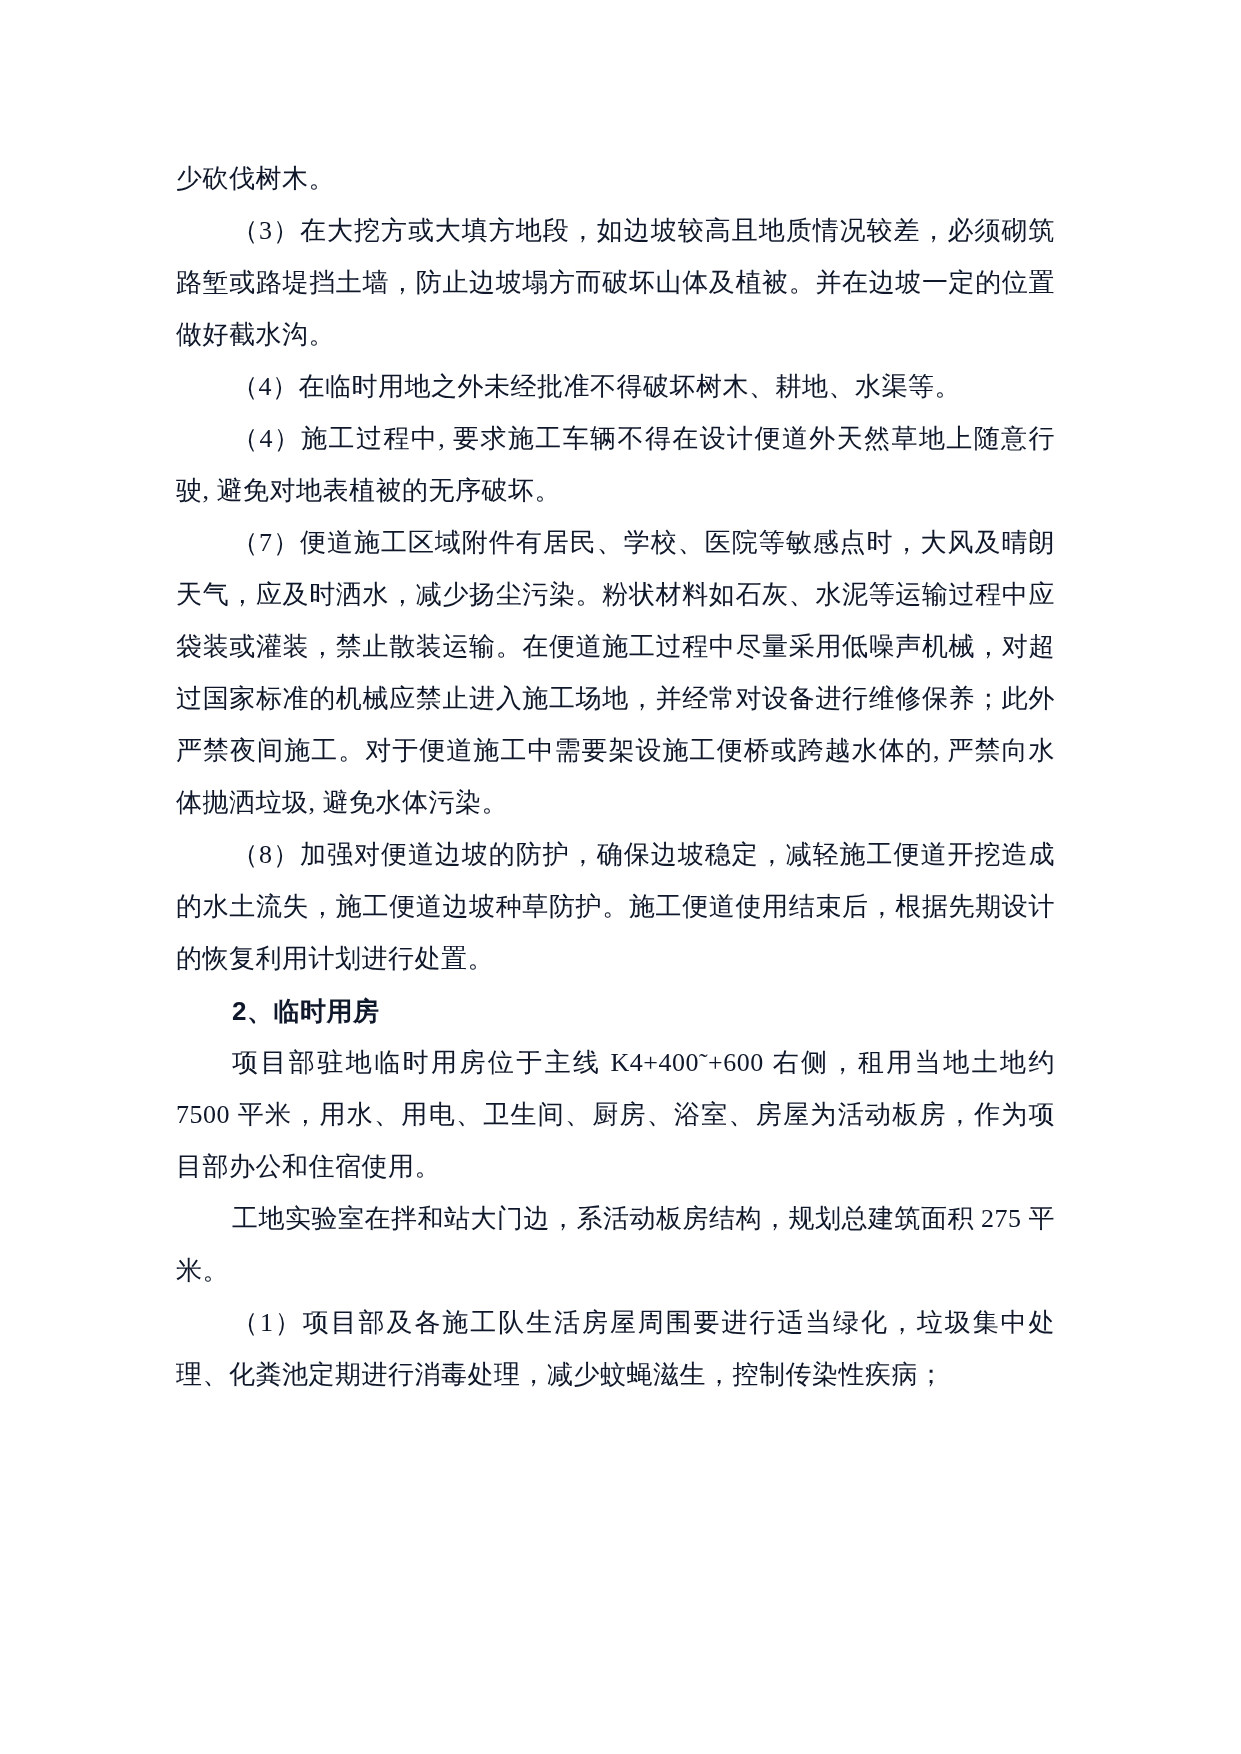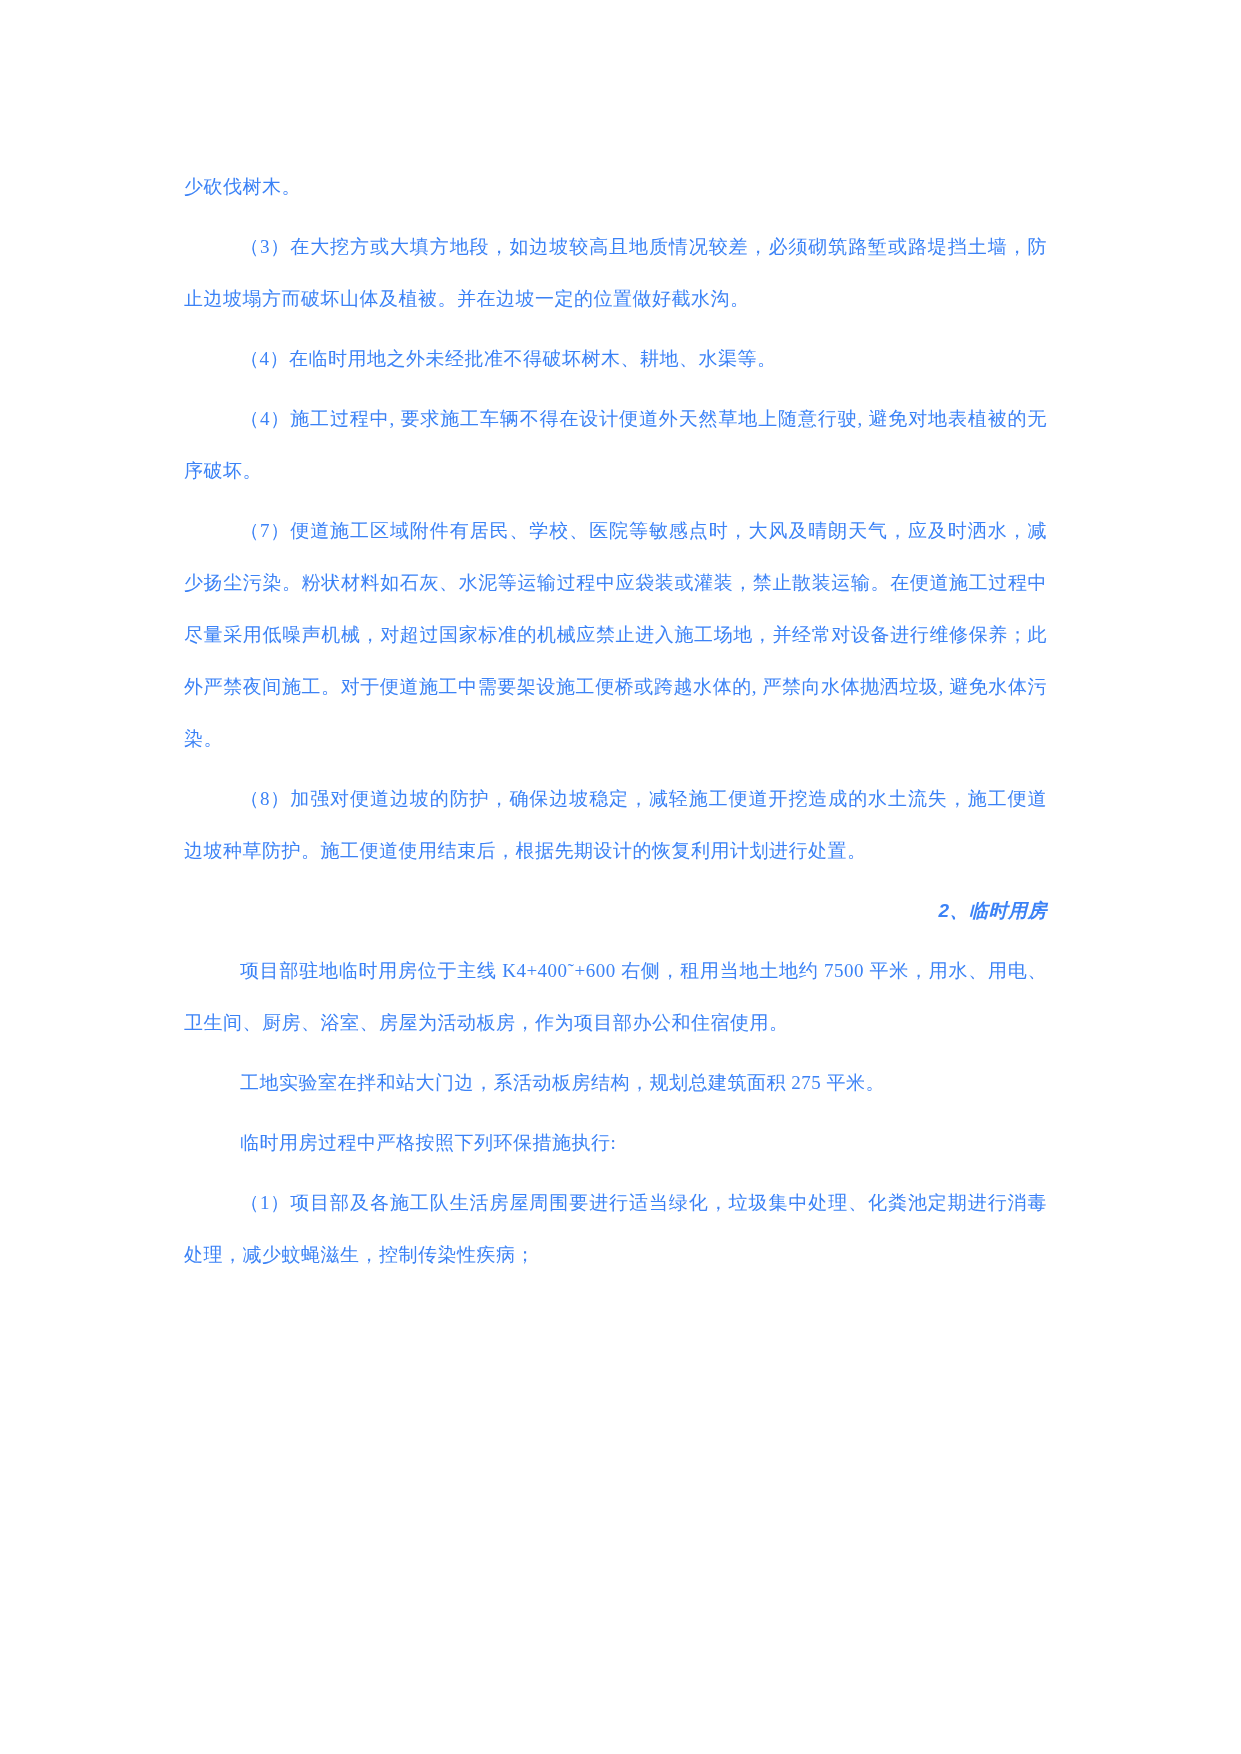--- a/index.html
+++ b/index.html
@@ -16,47 +16,45 @@
     background: #ffffff;
     box-sizing: border-box;
     padding: 153px 186px 40px 176px;
     overflow: hidden;
     color: #000000;
   }
   .doc-body {
     width: 100%;
   }
   .para {
-    margin: 8px;
-    font-size: 19px;
+    margin: 0;
+    font-size: 26px;
     line-height: 52px;
     text-align: justify;
     letter-spacing: 0.5px;
-    color: #3b82f6;
+    color: #0f172a;
   }
   .para.indent {
     text-indent: 56px;
   }
   .para.heading {
     font-family: "Liberation Sans", "DejaVu Sans", sans-serif;
     font-weight: bold;
-    text-align: right;
-    font-style: italic;
+    text-align: left;
   }
 </style>
 </head>
 <body>
 
 <div class="page">
   <div class="doc-body" id="doc-body">
       <p class="para">少砍伐树木。</p>
       <p class="para indent">（3）在大挖方或大填方地段，如边坡较高且地质情况较差，必须砌筑路堑或路堤挡土墙，防止边坡塌方而破坏山体及植被。并在边坡一定的位置做好截水沟。</p>
       <p class="para indent">（4）在临时用地之外未经批准不得破坏树木、耕地、水渠等。</p>
       <p class="para indent">（4）施工过程中, 要求施工车辆不得在设计便道外天然草地上随意行驶, 避免对地表植被的无序破坏。</p>
       <p class="para indent">（7）便道施工区域附件有居民、学校、医院等敏感点时，大风及晴朗天气，应及时洒水，减少扬尘污染。粉状材料如石灰、水泥等运输过程中应袋装或灌装，禁止散装运输。在便道施工过程中尽量采用低噪声机械，对超过国家标准的机械应禁止进入施工场地，并经常对设备进行维修保养；此外严禁夜间施工。对于便道施工中需要架设施工便桥或跨越水体的, 严禁向水体抛洒垃圾, 避免水体污染。</p>
       <p class="para indent">（8）加强对便道边坡的防护，确保边坡稳定，减轻施工便道开挖造成的水土流失，施工便道边坡种草防护。施工便道使用结束后，根据先期设计的恢复利用计划进行处置。</p>
       <p class="para indent heading">2、临时用房</p>
       <p class="para indent">项目部驻地临时用房位于主线 K4+400˜+600 右侧，租用当地土地约 7500 平米，用水、用电、卫生间、厨房、浴室、房屋为活动板房，作为项目部办公和住宿使用。</p>
       <p class="para indent">工地实验室在拌和站大门边，系活动板房结构，规划总建筑面积 275 平米。</p>
-      <p class="para indent">临时用房过程中严格按照下列环保措施执行:</p>
       <p class="para indent">（1）项目部及各施工队生活房屋周围要进行适当绿化，垃圾集中处理、化粪池定期进行消毒处理，减少蚊蝇滋生，控制传染性疾病；</p>
     </div>
 </div>
 
 </body></html>

